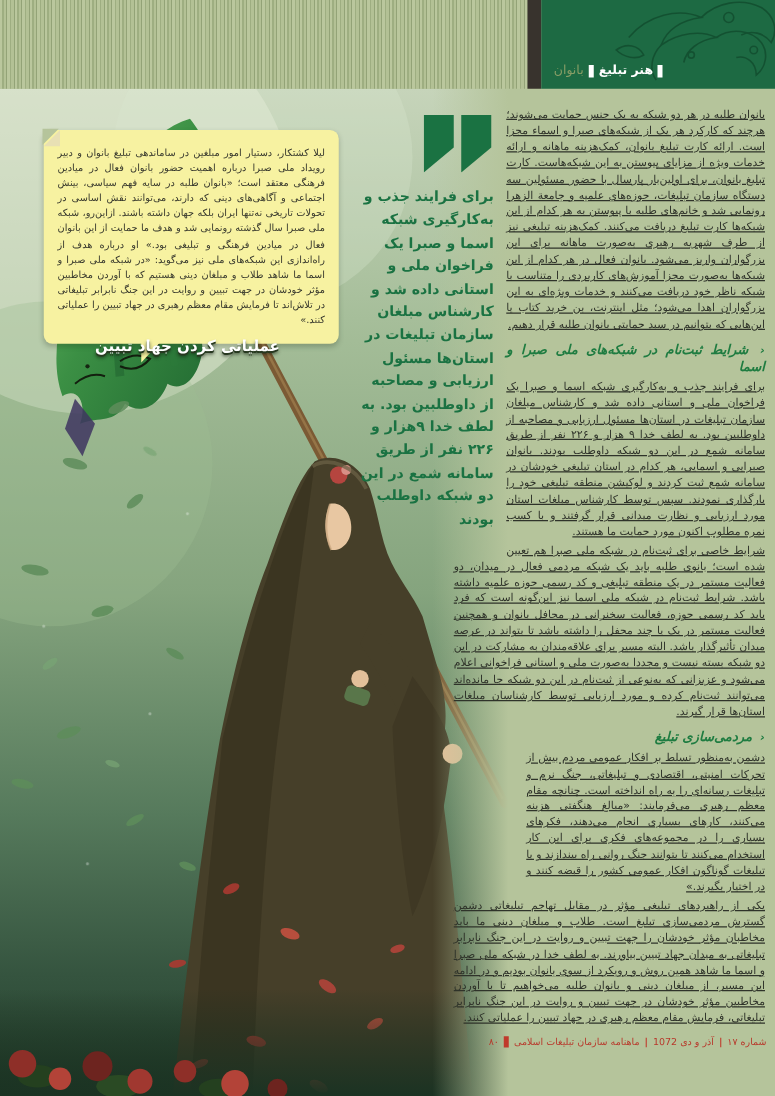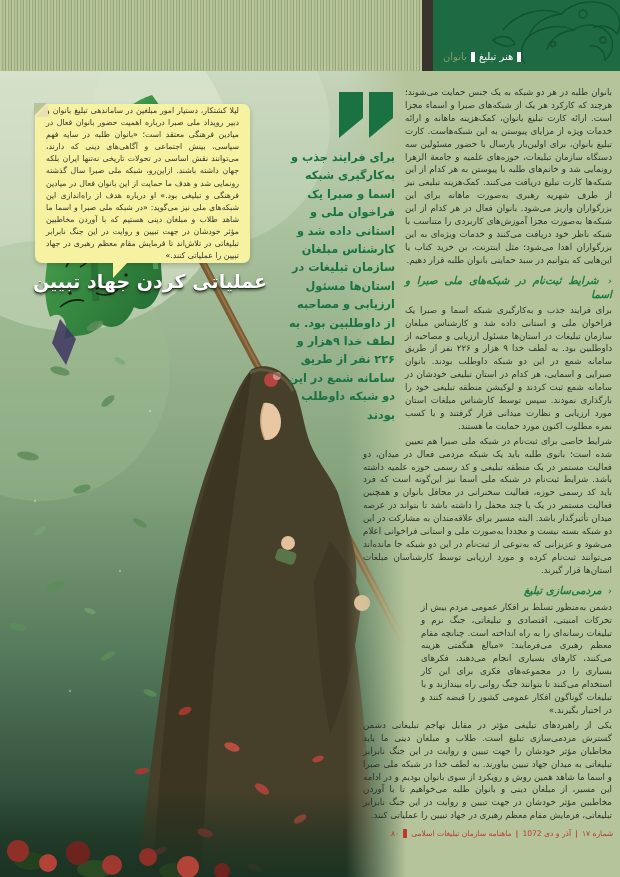--- a/index.html
+++ b/index.html
@@ -8,51 +8,51 @@
     background:#b5c49b;
     font-family:"DejaVu Sans", sans-serif;
   }
   
   .hdr-stripes{position:absolute;left:0;top:0;width:422px;height:71px;z-index:7;
     background:repeating-linear-gradient(90deg,#bac79d 0 2px,#9eae81 2px 3px,#b3c195 3px 5px,#93a377 5px 6px);}
   .hdr-divider{position:absolute;left:422px;top:0;width:11px;height:71px;background:#38332d;z-index:7;}
   .hdr-green{position:absolute;left:433px;top:0;width:187px;height:71px;background:#1d6a43;z-index:7;overflow:hidden;}
   .hdr-label{position:absolute;left:10px;bottom:9px;display:flex;align-items:center;gap:4px;direction:rtl;}
   .hdr-block{width:4px;height:10px;background:#ffffff;}
-  .hdr-main{color:#ffffff;font-size:10px;font-weight:normal;line-height:10px;}
+  .hdr-main{color:#ffffff;font-size:10px;font-weight:bold;line-height:10px;}
   .hdr-sub{color:#879d66;font-size:10px;font-weight:normal;line-height:10px;}
   
   .illu{position:absolute;left:0;top:71px;width:420px;height:806px;z-index:1;}
   .illu-fade{position:absolute;right:0;top:0;width:74px;height:100%;
     background:linear-gradient(to right,rgba(181,196,155,0),#b5c49b 82%);}
   
-  .bubble{position:absolute;left:35px;top:104px;width:215px;z-index:6;
-    background:#f7f2a1;border-radius:7px;padding:1px 11px;box-sizing:border-box;
+  .bubble{position:absolute;left:35px;top:104px;width:236px;z-index:6;
+    background:#f7f2a1;border-radius:7px;padding:13px 11px;box-sizing:border-box;
     box-shadow:0 2px 4px rgba(40,50,30,.25);}
   .bubble::before{content:"";position:absolute;left:-1px;top:-1px;width:0;height:0;
     border-top:13px solid #b5c49b;border-right:13px solid transparent;}
   .bubble::after{content:"";position:absolute;left:78px;bottom:-15px;width:0;height:0;
     border-top:16px solid #f7f2a1;border-right:15px solid transparent;}
   .bubble-fold{position:absolute;left:0;top:0;width:0;height:0;
     border-bottom:13px solid #e8e0b4;border-left:13px solid transparent;transform:translate(0,0);}
   .bubble p{margin:0;direction:rtl;text-align:justify;color:#34352b;
     font-size:7.8px;line-height:12.1px;}
   
   .badge{position:absolute;left:30px;top:270px;width:240px;z-index:6;text-align:center;direction:rtl;
-    color:#ffffff;font-weight:bold;font-size:19px;
+    color:#ffffff;font-weight:bold;font-size:12px;
     text-shadow:0 1px 0 #273820,0 2px 3px rgba(15,25,12,.8);}
   
   .pullquote{position:absolute;left:288px;top:92px;width:107px;z-index:5;text-align:right;}
   .pq-glyph{display:inline-block;margin-bottom:7px;}
   .pq-text{direction:rtl;text-align:right;color:#1a7242;font-weight:bold;
     font-size:11.3px;line-height:18.4px;}
   
   .article{position:absolute;left:363px;top:86px;width:249px;z-index:5;
     direction:rtl;text-align:justify;color:#2f332a;font-size:8.7px;line-height:12.9px;}
-  .article p{margin:0 0 2px 0;}
+  .article p{margin:0 0 2px 0;text-decoration:underline;}
   .spacer-a{float:left;width:42px;height:352px;}
   .spacer-b{float:left;width:58px;height:94px;}
   .article h2{margin:7px 0 3px 0;color:#1f7c41;font-size:10.5px;line-height:13px;font-weight:bold;font-style:italic;}
   .sec-marker{font-size:9px;font-weight:bold;color:#1f7c41;margin-left:3px;}
   
   .footer{position:absolute;left:391px;top:829px;z-index:6;display:flex;align-items:center;gap:4px;
     color:#b8382b;font-size:7.6px;direction:ltr;white-space:nowrap;}
   .footer .blk{width:4px;height:9px;background:#c03a2c;}
   .footer .sep{color:#c03a2c;font-weight:bold;}
 </style>

